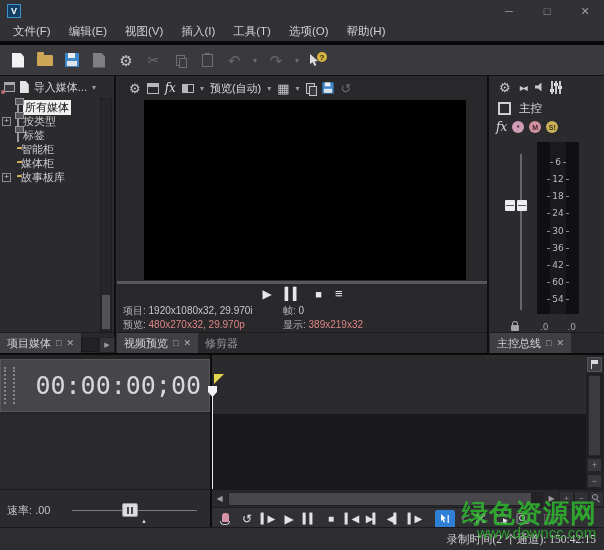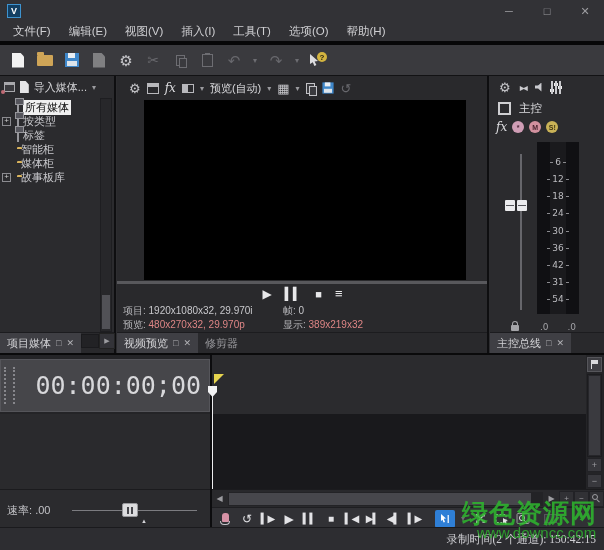--- a/index.html
+++ b/index.html
@@ -59,21 +59,21 @@
   .noexp{width:9px;height:9px;margin-left:2px;}
   .ticon{margin:0 4px 0 6px;flex:0 0 auto;}
   .ic-media{width:10px;height:8px;border:1px solid #97979c;background:#46464c;position:relative;box-sizing:border-box;}
   .ic-media::before{content:'';position:absolute;left:-3px;top:-3px;width:9px;height:7px;border:1px solid #97979c;background:#55555c;box-sizing:border-box;}
   .ic-folder-s{width:11px;height:8px;background:#d9b35c;border-radius:1px;position:relative;}
   .ic-folder-s::before{content:'';position:absolute;top:-2px;left:0;width:5px;height:2px;background:#d9b35c;border-radius:1px 1px 0 0;}
   .tlabel{font-size:11px;color:#cacace;white-space:nowrap;}
   .tlabel.sel{background:#f0f0f0;color:#0a0a0a;padding:0 2px;}
   .lp-vscroll{position:absolute;right:2px;top:22px;bottom:21px;width:12px;background:#27272a;border:1px solid #1e1e21;box-sizing:border-box;}
   .lp-vthumb{position:absolute;left:1px;bottom:2px;width:8px;height:34px;background:#515156;}
-  .panel-tabs{position:absolute;left:0;right:0;bottom:0;height:20px;background:#29292c;border-top:1px solid #1c1c1f;display:flex;align-items:flex-start;}
+  .panel-tabs{position:absolute;left:0;right:0;bottom:0;height:20px;background:#29292c;border-top:1px solid #1c1c1f;display:flex;align-items:flex-end;}
   .ptab{display:inline-flex;align-items:center;gap:5px;height:20px;padding:0 7px;background:#3f3f44;color:#d3d3d6;font-size:11px;white-space:nowrap;}
   .ptab .tg{font-size:9px;color:#b2b2b6;}
   .ptab.inactive{background:transparent;color:#97979b;}
   .mini-sb{margin-left:auto;display:flex;align-items:center;}
   .mini-track{width:16px;height:12px;background:#222225;border:1px solid #1a1a1d;}
   .mini-btn{width:14px;height:14px;background:#333338;border:1px solid #222;display:flex;align-items:center;justify-content:center;color:#9c9ca0;font-size:7px;}
 
   
   .cp{left:117px;top:76px;width:372px;height:277px;background:#29292c;border-right:2px solid #0e0e10;box-sizing:border-box;}
   .cp-toolbar{height:24px;display:flex;align-items:center;gap:6px;padding-left:12px;}
@@ -403,21 +403,21 @@
             <span>36</span>
             <i></i>
           </div>
         <div class="srow">
             <i></i>
             <span>42</span>
             <i></i>
           </div>
         <div class="srow">
             <i></i>
-            <span>31</span>
+            <span>60</span>
             <i></i>
           </div>
         <div class="srow">
             <i></i>
             <span>54</span>
             <i></i>
           </div>
       </div>
     </div>
     <span class="ic-lock"></span>

